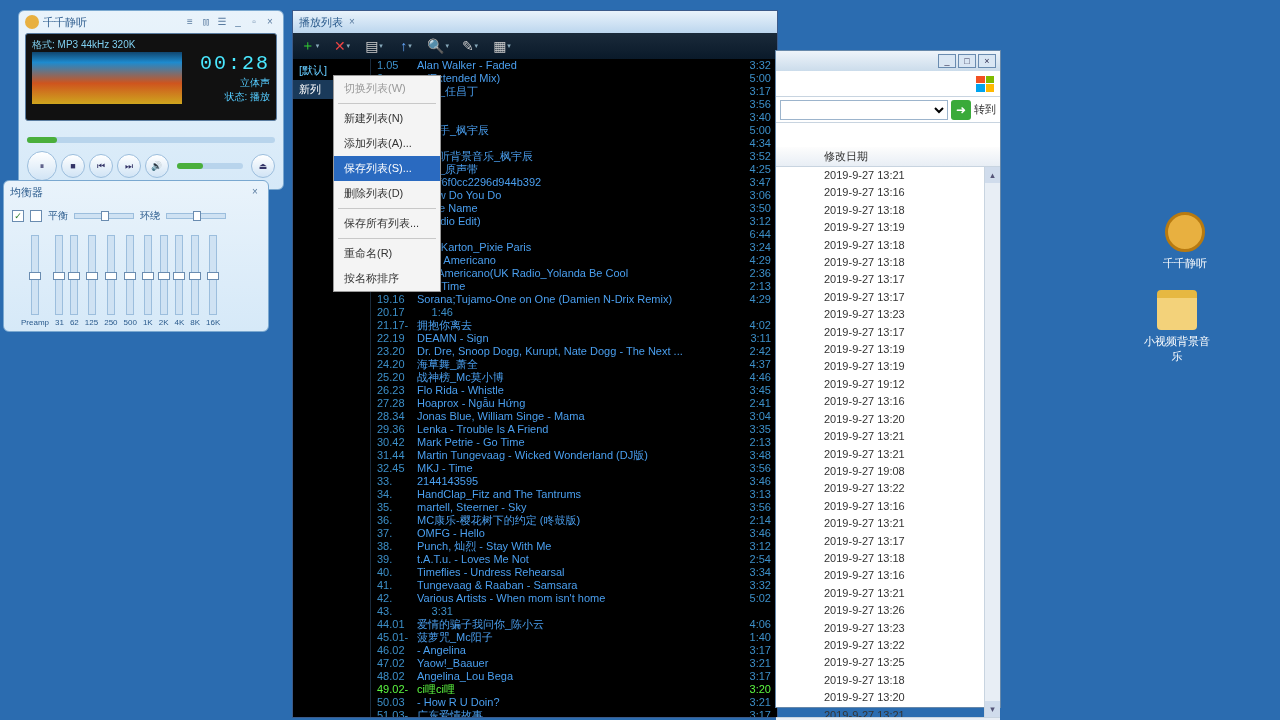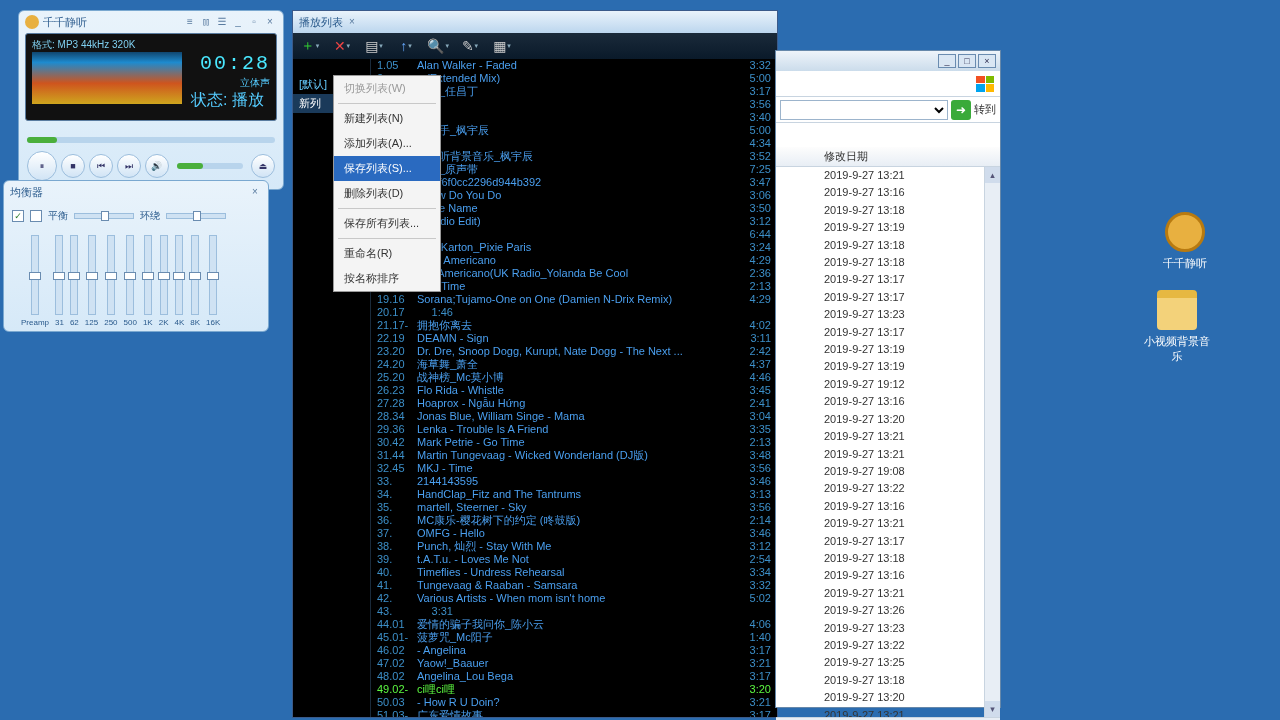--- a/index.html
+++ b/index.html
@@ -14,21 +14,21 @@
 
 .player { position: absolute; left: 18px; top: 10px; width: 266px; background: linear-gradient(#e9f3fb,#d6e9f8); border: 1px solid #7aa8d0; border-radius: 6px; }
 .titlebar { height: 22px; display: flex; align-items: center; padding: 0 6px; font-size: 11px; color: #2a5a8c; }
 .titlebar .ticon { width: 14px; height: 14px; background: #e8b040; border-radius: 50%; margin-right: 4px; }
 .titlebar .spacer { flex: 1; }
 .tbtn { width: 14px; height: 14px; margin-left: 2px; font-size: 10px; color: #5a7ca0; text-align: center; line-height: 14px; cursor: pointer; }
 .display { margin: 0 6px 16px; background: #111; border: 1px solid #5a7ca0; border-radius: 3px; padding: 4px 6px; color: #5cf; font-family: monospace; font-size: 10px; position: relative; height: 88px; }
 .display .fmt { color: #7fcfef; }
 .display .time { position: absolute; right: 6px; top: 18px; font-size: 20px; color: #4ae8ff; letter-spacing: 2px; font-family: "Courier New", monospace; }
 .display .stereo { position: absolute; right: 6px; top: 42px; font-size: 10px; color: #5cf; }
-.display .state { position: absolute; right: 12px; top: 56px; font-size: 16px; color: #5cf; }
+.display .state { position: absolute; right: 6px; top: 56px; font-size: 10px; color: #5cf; }
 .spectrum { position: absolute; left: 6px; top: 18px; width: 150px; height: 52px; background: linear-gradient(to top,#f0c020 0%,#f06020 40%,#20a0f0 80%,#105080 100%); opacity: 0.85; }
 .progress { margin: 0 8px 4px; height: 6px; background: #b8d4ec; border-radius: 3px; position: relative; }
 .progress .fill { height: 100%; width: 12%; background: #4aaf3c; border-radius: 3px; }
 .controls { display: flex; align-items: center; gap: 4px; padding: 4px 8px 8px; }
 .cbtn { width: 24px; height: 24px; border-radius: 50%; background: linear-gradient(#fff,#d1e4f5); border: 1px solid #9cbedd; display: flex; align-items: center; justify-content: center; font-size: 9px; color: #336; cursor: pointer; }
 .cbtn.big { width: 30px; height: 30px; }
 .vol { flex: 1; height: 6px; background: #b8d4ec; border-radius: 3px; margin: 0 4px; position: relative; }
 .vol .vf { height: 100%; width: 40%; background: #4aaf3c; border-radius: 3px; }
 
 
@@ -42,21 +42,21 @@
 .hslider { width: 60px; height: 6px; background: #cfe2f3; border: 1px solid #9cbedd; position: relative; display: inline-block; }
 .hslider .th { position: absolute; top: -3px; left: 26px; width: 8px; height: 10px; background: #fff; border: 1px solid #6a8cb0; }
 
 
 .playlist { position: absolute; left: 292px; top: 10px; width: 486px; height: 708px; border: 1px solid #3a5a8a; background: #0a1a2a; }
 .playlist .pltitle { height: 22px; background: linear-gradient(#e9f3fb,#bcd6ee); display: flex; align-items: center; padding: 0 6px; font-size: 11px; color: #2a5a8c; }
 .pl-toolbar { height: 26px; background: linear-gradient(#1a2a3a,#0a1a2a); display: flex; align-items: center; gap: 14px; padding: 0 8px; }
 .pl-tool { width: 18px; height: 18px; display: flex; align-items: center; justify-content: center; font-size: 14px; cursor: pointer; }
 .pl-tool .dd { font-size: 7px; color: #8ab; margin-left: 1px; }
 .pl-body { display: flex; height: calc(100% - 48px); }
-.pl-left { width: 78px; background: #000; border-right: 1px solid #1a2a3a; font-size: 11px; color: #6cf; padding-top: 16px; }
+.pl-left { width: 78px; background: #000; border-right: 1px solid #1a2a3a; font-size: 11px; color: #6cf; padding-top: 2px; }
 .pl-left .tab { padding: 2px 6px; cursor: pointer; }
 .pl-left .tab.sel { background: #1a3a5a; color: #fff; }
 .pl-tracks { flex: 1; overflow: hidden; background: #000; font-family: "Courier New", monospace; font-size: 11px; color: #4a9fef; }
 .track { display: flex; padding: 0 6px; line-height: 13px; white-space: nowrap; }
 .track .num { color: #3c8fc8; width: 40px; }
 .track .name { flex: 1; overflow: hidden; text-overflow: ellipsis; }
 .track .dur { color: #3c8fc8; width: 36px; text-align: right; }
 .track.curr { color: #5cf840; }
 .track.curr .num, .track.curr .dur { color: #5cf840; }
 
@@ -280,21 +280,21 @@
           <span class="dur">4:34</span>
         </div>
         <div class="track">
           <span class="num">8.</span>
           <span class="name">        子好听背景音乐_枫宇辰</span>
           <span class="dur">3:52</span>
         </div>
         <div class="track">
           <span class="num">9.</span>
           <span class="name">        紅草_原声带</span>
-          <span class="dur">7:25</span>
+          <span class="dur">4:25</span>
         </div>
         <div class="track">
           <span class="num">10.</span>
           <span class="name">       b7fef6f0cc2296d944b392</span>
           <span class="dur">3:47</span>
         </div>
         <div class="track">
           <span class="num">11.</span>
           <span class="name">       - How Do You Do</span>
           <span class="dur">3:06</span>

